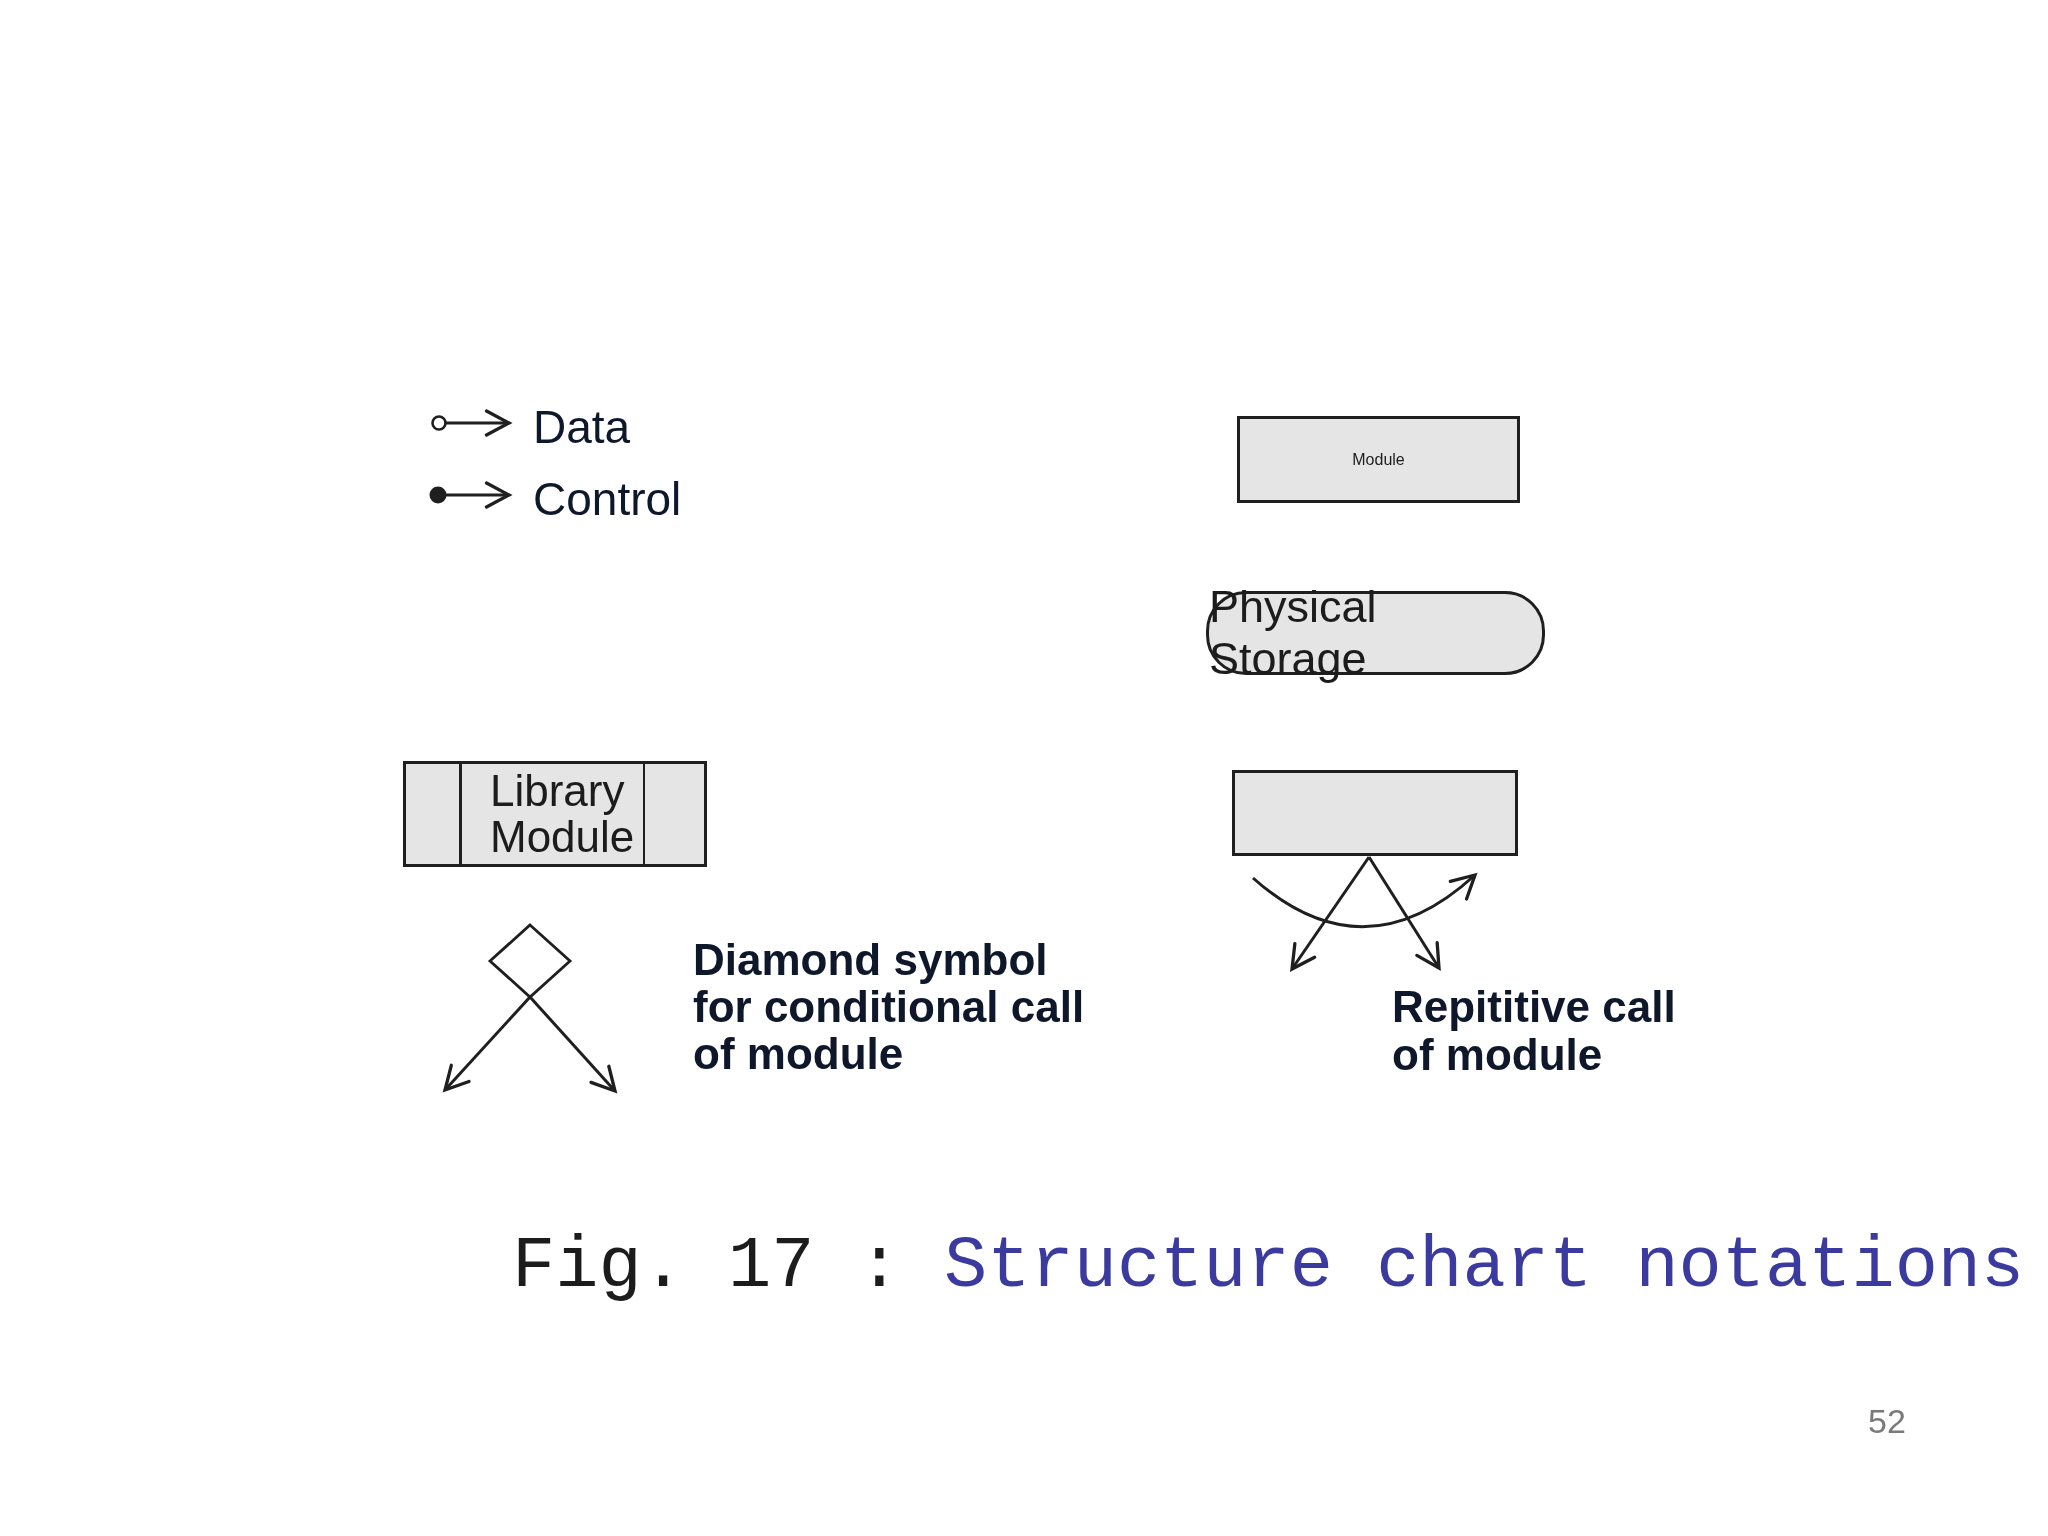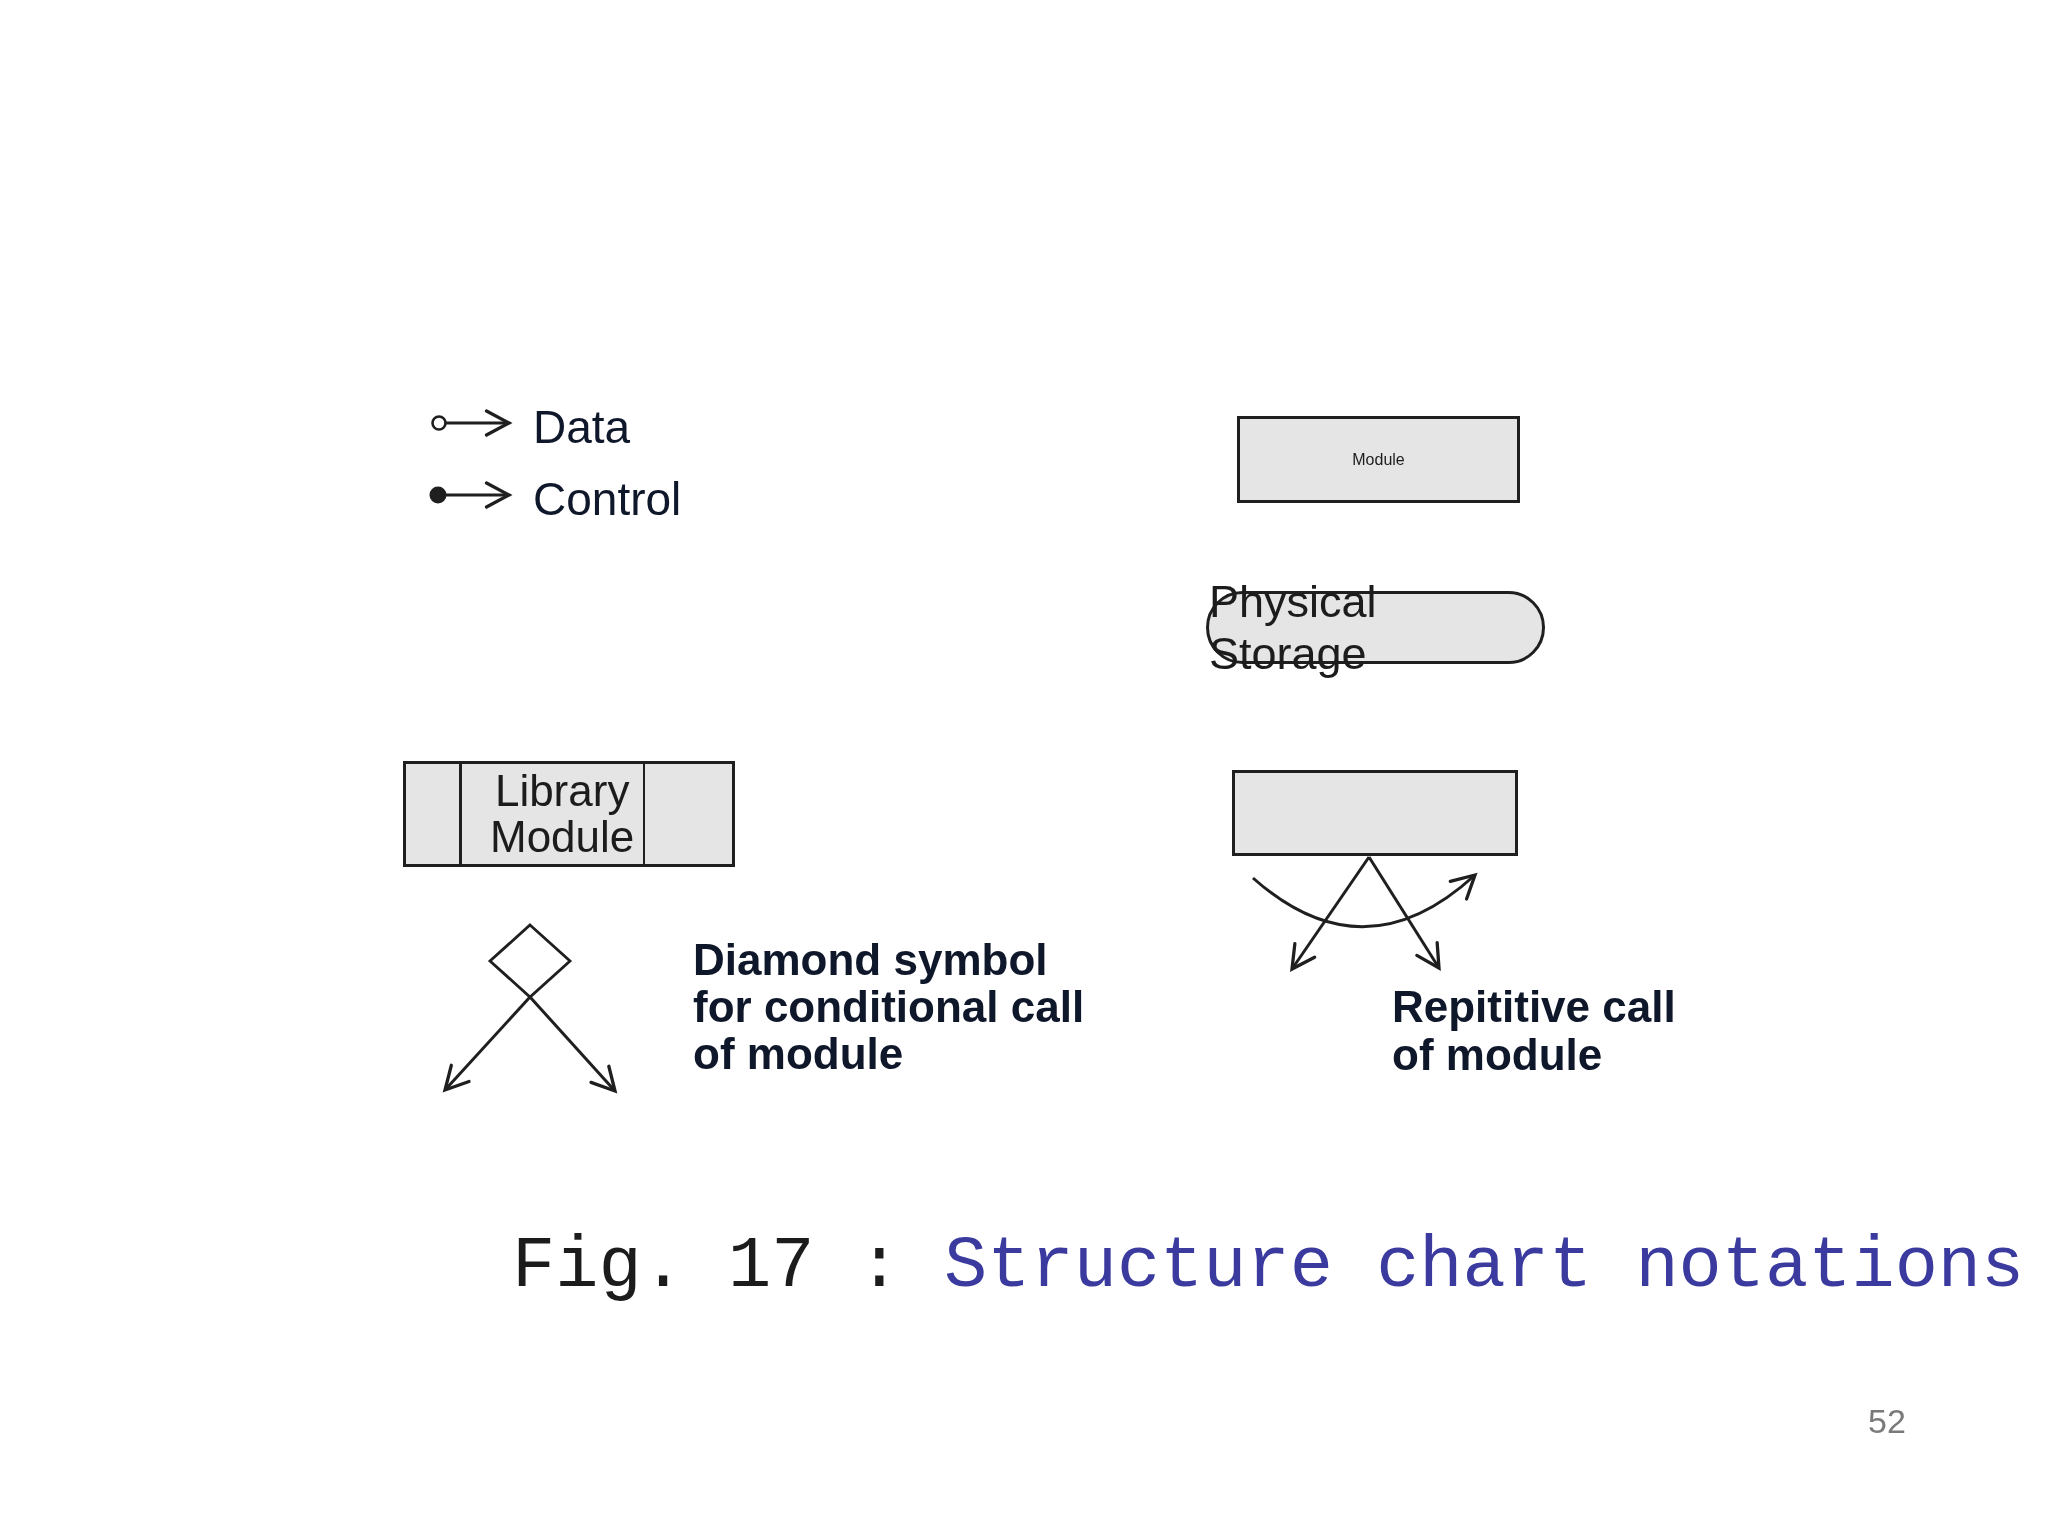--- a/index.html
+++ b/index.html
@@ -25,22 +25,22 @@
   .box {
     position: absolute;
     border: 3px solid #1f1f1f;
     background: #e5e5e5;
     box-sizing: border-box;
     display: flex;
     align-items: center;
     justify-content: center;
   }
   #module-box       { left: 1237px; top: 416px; width: 283px; height: 87px; }
-  #physical-storage { left: 1206px; top: 591px; width: 339px; height: 73px; border-radius: 40px; }
-  #library-box      { left: 403px;  top: 761px; width: 332px; height: 106px; justify-content: flex-start; text-align: center; }
+  #physical-storage { left: 1206px; top: 591px; width: 339px; height: 84px; border-radius: 40px; }
+  #library-box      { left: 403px;  top: 761px; width: 304px; height: 106px; justify-content: flex-start; }
   #repetitive-box   { left: 1232px; top: 770px; width: 286px; height: 86px; }
   .lib-divider {
     position: absolute; top: 0; bottom: 0; width: 3px; background: #1f1f1f;
   }
   #lib-divider-left  { left: 53px;  }
   #lib-divider-right { left: 237px; width: 2px; }
   #library-label {
     position: absolute; left: 84px; top: 0; height: 100%;
     display: flex; flex-direction: column; justify-content: center;
     font-size: 44px; line-height: 46px;

